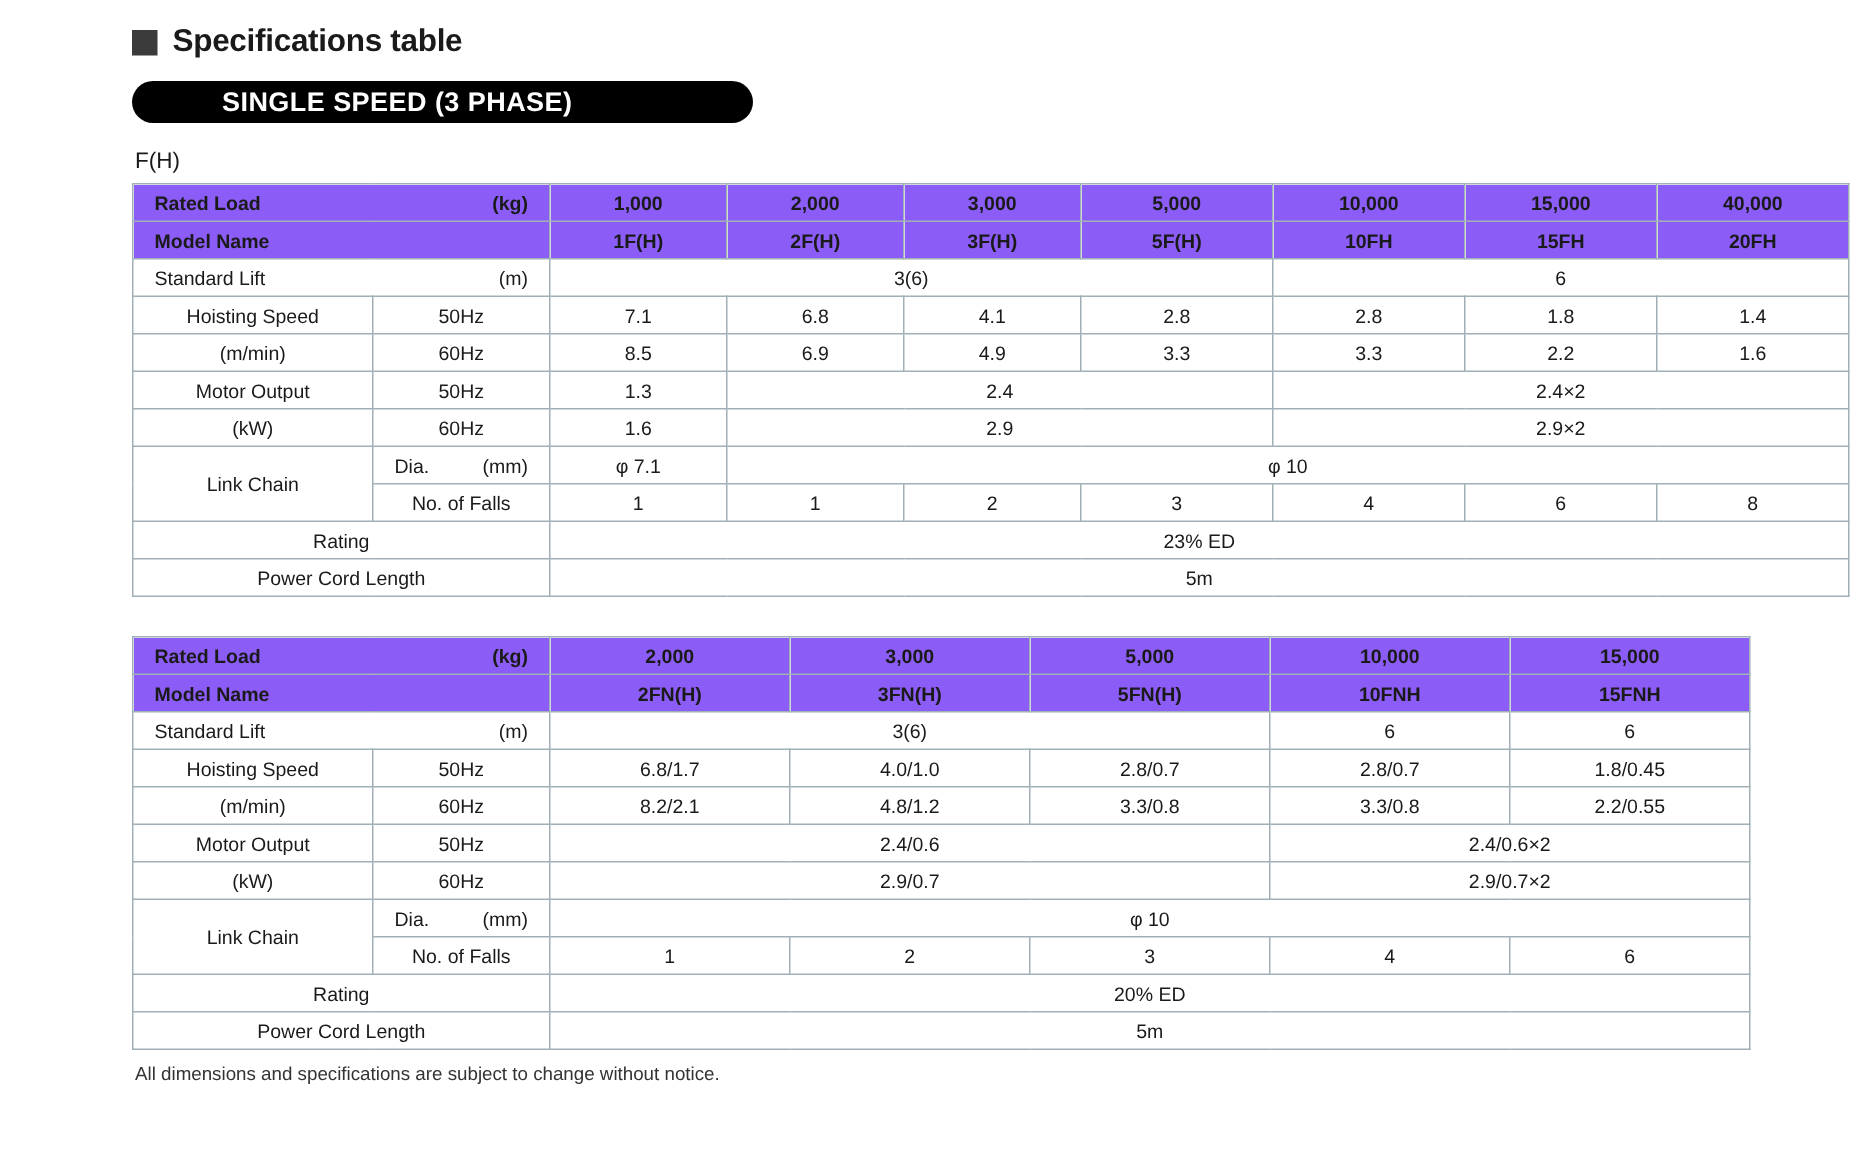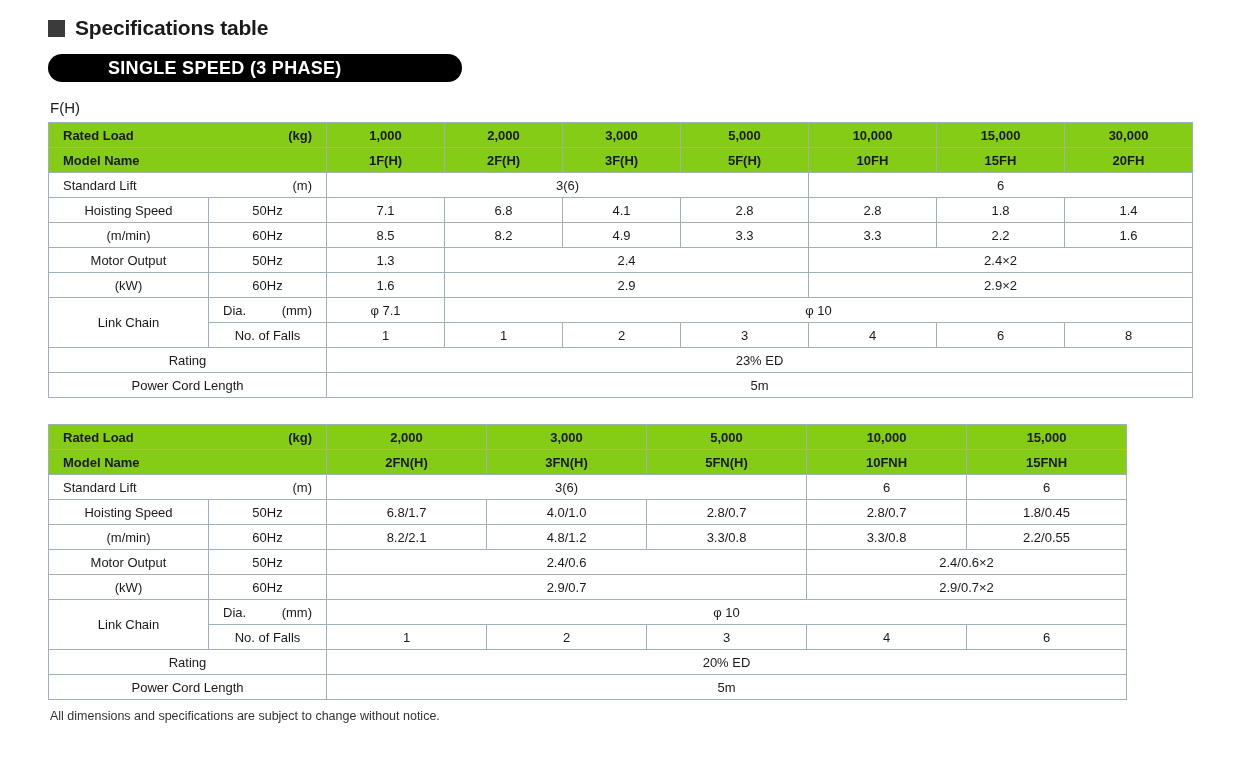--- a/index.html
+++ b/index.html
@@ -12,21 +12,21 @@
     height: 776px;
     font-family: "Liberation Sans", sans-serif;
     color: #1a1a1a;
     -webkit-font-smoothing: antialiased;
   }
   .page {
     position: relative;
     width: 1241px;
     height: 776px;
     box-sizing: border-box;
-    padding: 10px 88px 0 48px;
+    padding: 10px 88px 0 88px;
   }
 
   
   .section-heading {
     display: flex;
     align-items: center;
     gap: 10px;
     margin: 6px 0 14px 0;
   }
   .heading-marker {
@@ -77,21 +77,21 @@
     height: 22px;
     padding: 1px 6px;
     text-align: center;
     vertical-align: middle;
     color: #1a1a1a;
     background: #ffffff;
     white-space: nowrap;
     overflow: hidden;
   }
   table.spec tr.head td {
-    background: #84cc16;
+    background: #8b5cf6;
     font-weight: bold;
   }
   td.label-left {
     text-align: left;
   }
   td.lbl-split {
     text-align: left;
     padding: 0;
   }
   .split-inner {
@@ -150,21 +150,21 @@
                   <span>Rated Load</span>
                   <span class="unit">(kg)</span>
                 </div>
               </td>
               <td>1,000</td>
               <td>2,000</td>
               <td>3,000</td>
               <td>5,000</td>
               <td>10,000</td>
               <td>15,000</td>
-              <td>30,000</td>
+              <td>40,000</td>
             </tr>
             <tr class="head">
               <td class="lbl-split" colspan="2">
                 <div class="split-inner">
                   <span>Model Name</span>
                   <span class="unit"></span>
                 </div>
               </td>
               <td>1F(H)</td>
               <td>2F(H)</td>
@@ -192,21 +192,21 @@
               <td>4.1</td>
               <td>2.8</td>
               <td>2.8</td>
               <td>1.8</td>
               <td>1.4</td>
             </tr>
             <tr>
               <td class="label-left">(m/min)</td>
               <td class="sub">60Hz</td>
               <td>8.5</td>
-              <td>8.2</td>
+              <td>6.9</td>
               <td>4.9</td>
               <td>3.3</td>
               <td>3.3</td>
               <td>2.2</td>
               <td>1.6</td>
             </tr>
             <tr>
               <td class="label-left">Motor Output</td>
               <td class="sub">50Hz</td>
               <td>1.3</td>

